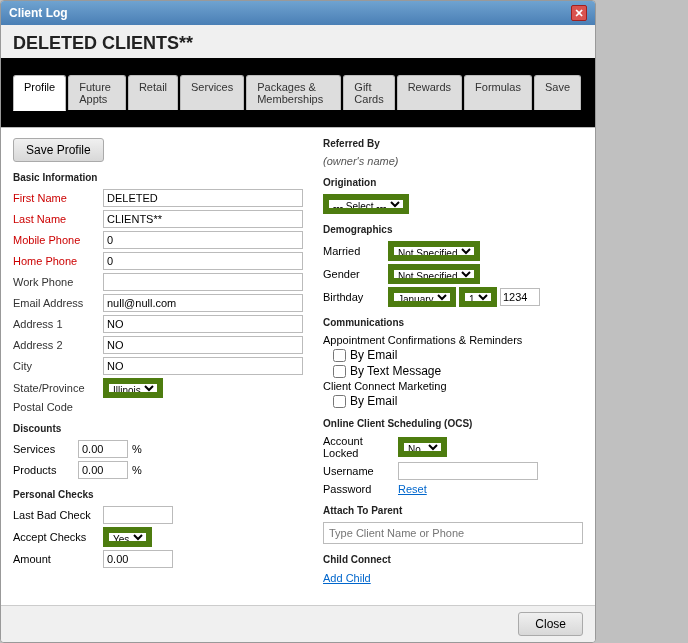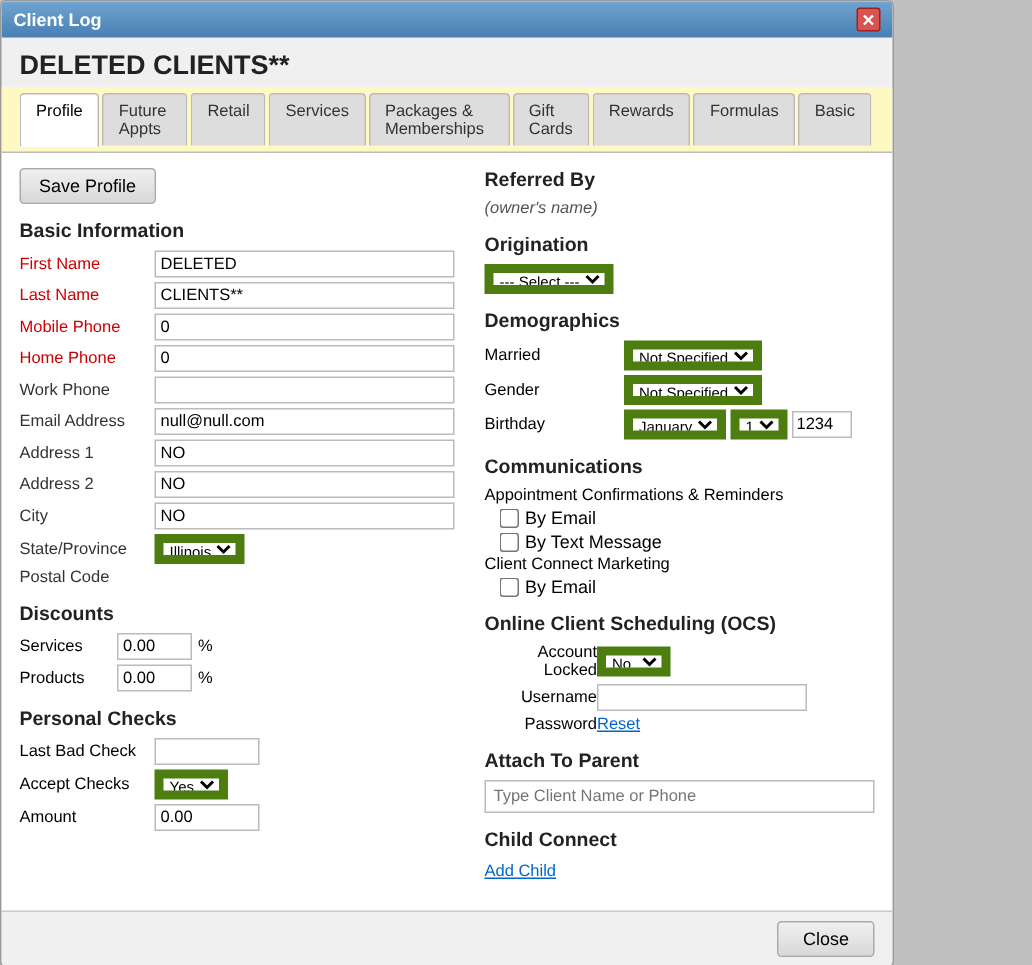--- a/index.html
+++ b/index.html
@@ -41,23 +41,23 @@
 
     .page-title {
       font-size: 18px;
       font-weight: bold;
       padding: 8px 12px 4px 12px;
       color: #222;
     }
 
     .tabs-bar {
       display: flex;
-      padding: 4px 12px;
+      padding: 17px 12px;
       border-bottom: 1px solid #bbb;
-      background: #fef9c3;
+      background: #000000;
     }
 
     .tab {
       padding: 5px 10px;
       font-size: 11px;
       cursor: pointer;
       border: 1px solid #bbb;
       border-bottom: none;
       background: #ddd;
       margin-right: 2px;
@@ -93,21 +93,21 @@
       background: linear-gradient(to bottom, #f0f0f0, #d8d8d8);
       border: 1px solid #aaa;
       padding: 4px 12px;
       font-size: 12px;
       cursor: pointer;
       border-radius: 3px;
       margin-bottom: 10px;
     }
 
     .section-title {
-      font-size: 13px;
+      font-size: 10px;
       font-weight: bold;
       margin-bottom: 6px;
       color: #222;
     }
 
     .form-row {
       display: flex;
       align-items: center;
       margin-bottom: 3px;
     }
@@ -206,21 +206,20 @@
     }
 
     .demographics-section {
       margin-bottom: 10px;
     }
 
     .demo-row {
       display: flex;
       align-items: center;
       margin-bottom: 3px;
-      gap: 28px;
     }
 
     .demo-label {
       width: 65px;
       font-size: 11px;
     }
 
     .communications-section {
       margin-bottom: 10px;
     }
@@ -247,21 +246,20 @@
 
     .ocs-row {
       display: flex;
       align-items: center;
       margin-bottom: 3px;
     }
 
     .ocs-label {
       width: 75px;
       font-size: 11px;
-      text-align: right;
     }
 
     .ocs-input {
       width: 140px;
       height: 18px;
       border: 1px solid #bbb;
       padding: 1px 3px;
       font-size: 11px;
     }
 
@@ -341,21 +339,21 @@
 
   <div class="tabs-bar">
     <div class="tab active">Profile</div>
     <div class="tab">Future Appts</div>
     <div class="tab">Retail</div>
     <div class="tab">Services</div>
     <div class="tab">Packages &amp; Memberships</div>
     <div class="tab">Gift Cards</div>
     <div class="tab">Rewards</div>
     <div class="tab">Formulas</div>
-    <div class="tab">Basic</div>
+    <div class="tab">Save</div>
   </div>
 
   <div class="content-area">
 
     <div class="left-column">
       <button class="save-btn">Save Profile</button>
 
       
       <div class="section-title">Basic Information</div>
 

